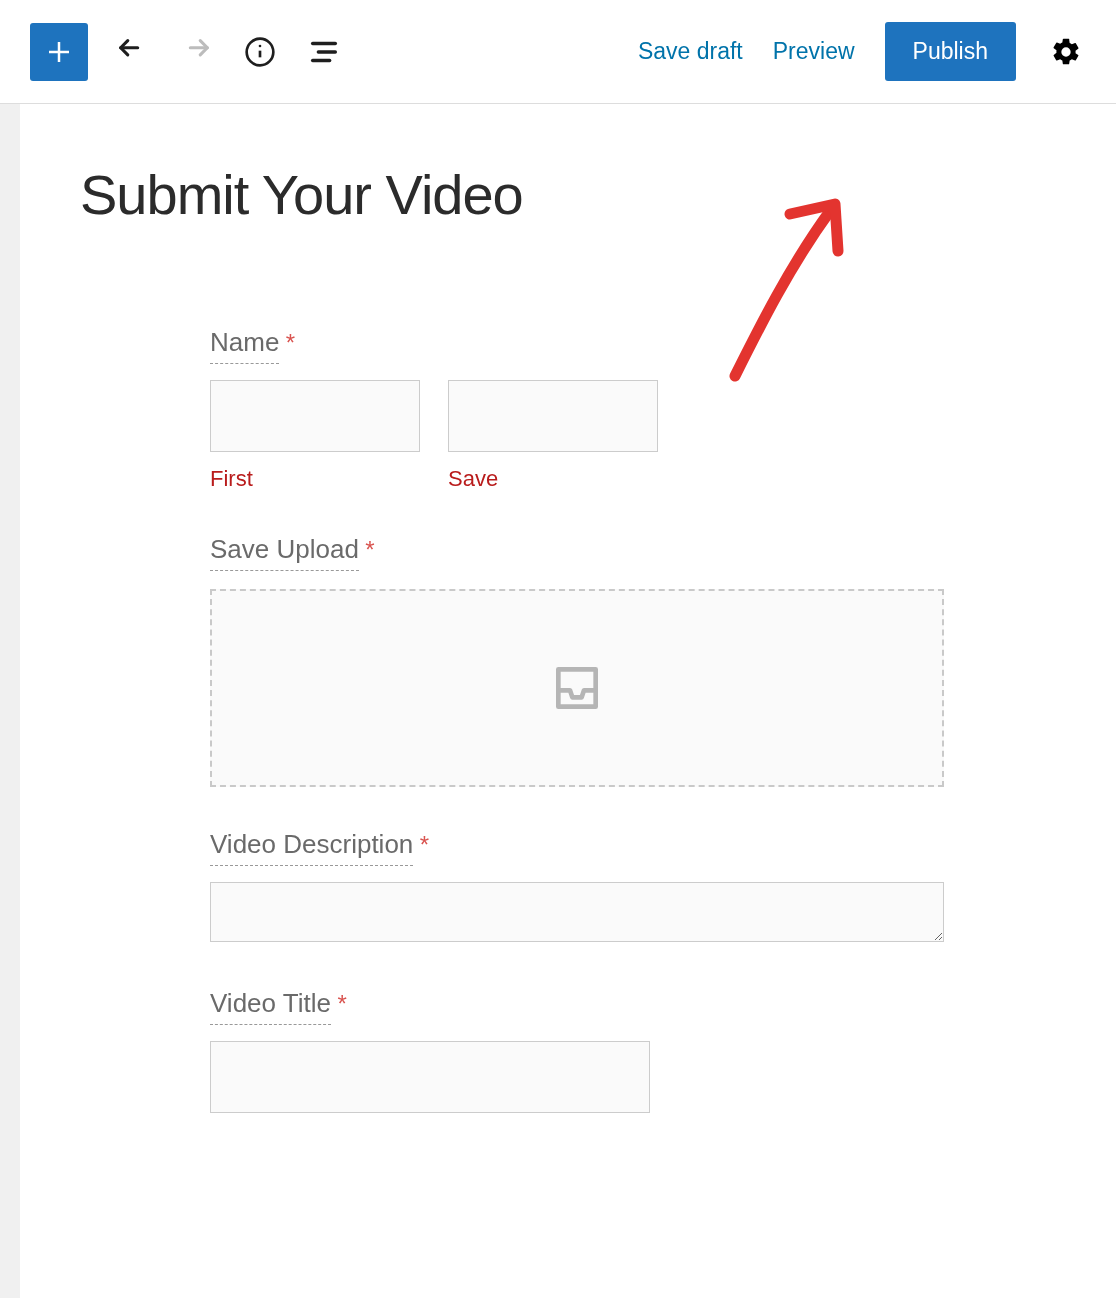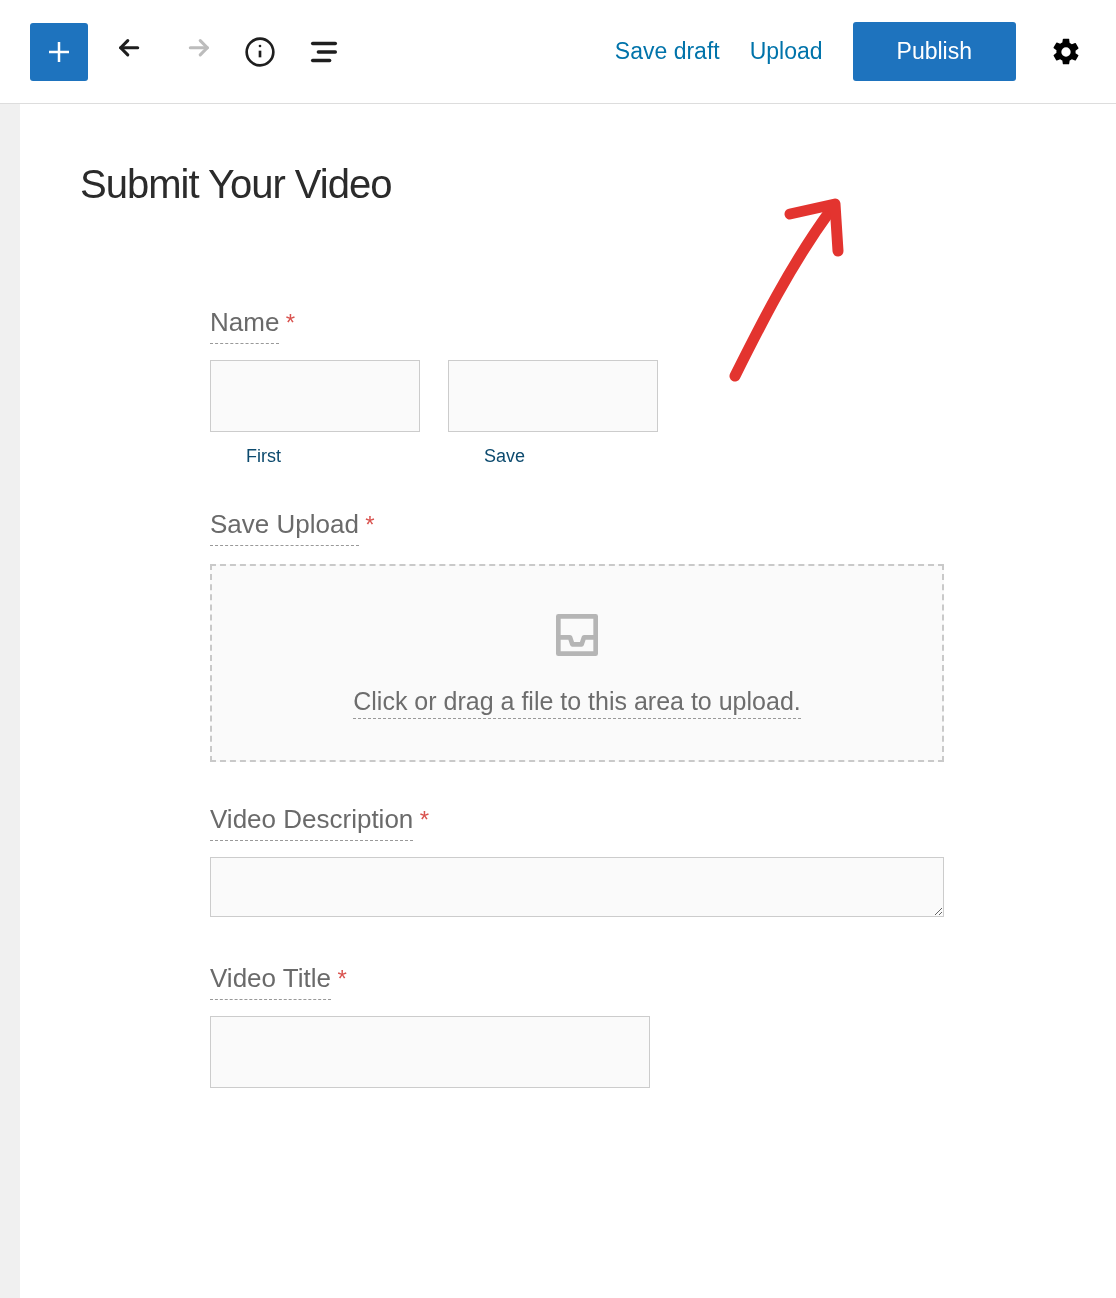--- a/index.html
+++ b/index.html
@@ -40,35 +40,35 @@
   .link-btn {
     color: #0073aa;
     font-size: 23px;
     cursor: pointer;
     text-align: right;
   }
   .publish-btn {
     background: #1e73be;
     color: #fff;
     font-size: 23px;
-    padding: 16px 44px;
+    padding: 16px 28px;
     border-radius: 3px;
     cursor: pointer;
   }
   .settings-btn { color: #000; cursor: pointer; }
 
   .canvas {
     background: #fff;
     margin-left: 20px;
     padding: 40px 60px 0 60px;
     min-height: 1194px;
     position: relative;
   }
   .page-title {
-    font-size: 40px;
+    font-size: 56px;
     font-weight: 500;
     color: #2b2b2b;
     margin-top: 18px;
     margin-bottom: 100px;
     letter-spacing: -1px;
   }
   .form { margin-left: 130px; width: 740px; }
   .field { margin-bottom: 42px; }
   .field-label {
     font-size: 26px;
@@ -80,21 +80,21 @@
   .req { color: #d9534f; font-size: 24px; margin-left: 2px; }
   .name-row { display: flex; gap: 28px; margin-top: 16px; }
   .txt-input {
     border: 1px solid #ccc;
     background: #fafafa;
     height: 72px;
     font-size: 20px;
     padding: 0 14px;
   }
   .name-col .txt-input { width: 210px; }
-  .sublabel { font-size: 18px; color: #0c4a6e; margin-top: 14px; margin-left: 36px; }
+  .sublabel { font-size: 22px; color: #b91c1c; margin-top: 14px; }
   .email-input, .title-input { width: 440px; margin-top: 16px; }
   .upload-area {
     margin-top: 18px;
     border: 2px dashed #c9c9c9;
     background: #fafafa;
     height: 198px;
     display: flex;
     flex-direction: column;
     align-items: center;
     justify-content: center;
@@ -160,21 +160,21 @@
     <div class="icon-btn">
       <svg width="34" height="34" viewBox="0 0 24 24" fill="none" stroke="currentColor" stroke-width="2.4" stroke-linecap="round">
           <path d="M4 6h16"></path>
           <path d="M8 12h12"></path>
           <path d="M4 18h12"></path>
         </svg>
     </div>
   </div>
   <div class="tb-right">
     <span class="link-btn">Save draft</span>
-    <span class="link-btn">Upload</span>
+    <span class="link-btn">Preview</span>
     <span class="publish-btn">Publish</span>
     <div class="icon-btn settings-btn">
       <svg width="32" height="32" viewBox="0 0 24 24" fill="currentColor">
           <path d="M19.14,12.94a7.14,7.14,0,0,0,.05-.94,7.14,7.14,0,0,0-.05-.94l2.03-1.58a.5.5,0,0,0,.12-.64l-1.92-3.32a.5.5,0,0,0-.61-.22l-2.39.96a7.03,7.03,0,0,0-1.62-.94l-.36-2.54A.5.5,0,0,0,13.9,2H10.1a.5.5,0,0,0-.49.42l-.36,2.54a7.03,7.03,0,0,0-1.62.94l-2.39-.96a.5.5,0,0,0-.61.22L2.71,8.48a.5.5,0,0,0,.12.64l2.03,1.58a7.14,7.14,0,0,0-.05.94,7.14,7.14,0,0,0,.05.94L2.83,14.16a.5.5,0,0,0-.12.64l1.92,3.32a.5.5,0,0,0,.61.22l2.39-.96a7.03,7.03,0,0,0,1.62.94l.36,2.54a.5.5,0,0,0,.49.42h3.8a.5.5,0,0,0,.49-.42l.36-2.54a7.03,7.03,0,0,0,1.62-.94l2.39.96a.5.5,0,0,0,.61-.22l1.92-3.32a.5.5,0,0,0-.12-.64ZM12,15.5A3.5,3.5,0,1,1,15.5,12,3.5,3.5,0,0,1,12,15.5Z"></path>
         </svg>
     </div>
   </div>
 </div>
 
 <div class="canvas">
@@ -205,21 +205,20 @@
 
 
     <div class="field">
       <span class="field-label">Save Upload</span>
       <span class="req">*</span>
       <div class="upload-area">
         <svg width="56" height="56" viewBox="0 0 24 24" fill="none" stroke="#b5b5b5" stroke-width="2" stroke-linejoin="round">
             <path d="M4 4h16v16H4z"></path>
             <path d="M4 13h5l1 3h4l1-3h5"></path>
           </svg>
-        <span class="upload-text">Click or drag a file to this area to upload.</span>
       </div>
     </div>
 
     <div class="field">
       <span class="field-label">Video Description</span>
       <span class="req">*</span>
       <div><textarea class="desc-input" style=""></textarea></div>
     </div>
 
     <div class="field">

